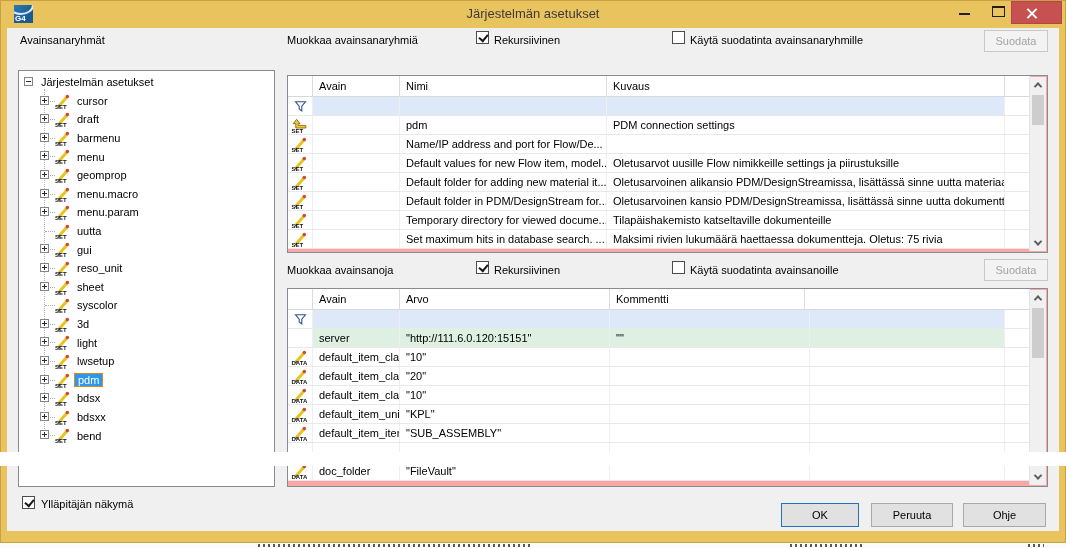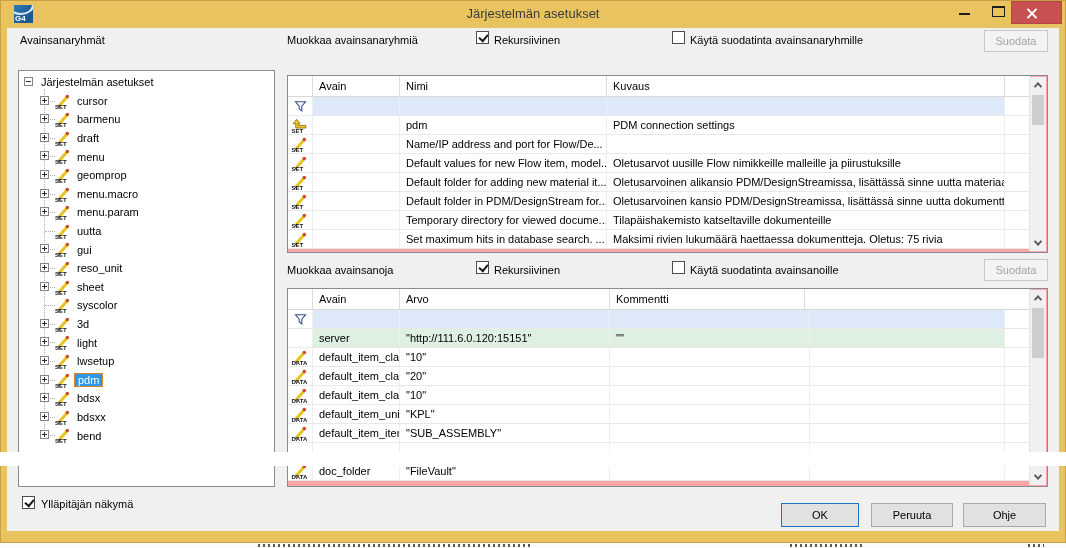--- a/index.html
+++ b/index.html
@@ -122,30 +122,30 @@
                 </svg><b>SET</b></span></span>
             <span class="tlabel">cursor</span>
           </div>
           <div class="trow child">
             <span class="expander plus"></span>
             <span class="tree-pic"><span class="pic"><svg width="17" height="15" viewBox="0 0 17 15">
                   <line x1="4.5" y1="11.5" x2="11.5" y2="3.5" stroke="#e8c41c" stroke-width="3"></line>
                   <circle cx="12.3" cy="2.6" r="1.8" fill="#cf4b26"></circle>
                   <polygon points="2.8,13.5 5.5,12.3 3.9,10.6" fill="#3a3a3a"></polygon>
                 </svg><b>SET</b></span></span>
+            <span class="tlabel">draft</span>
+          </div>
+          <div class="trow child">
+            <span class="expander plus"></span>
+            <span class="tree-pic"><span class="pic"><svg width="17" height="15" viewBox="0 0 17 15">
+                  <line x1="4.5" y1="11.5" x2="11.5" y2="3.5" stroke="#e8c41c" stroke-width="3"></line>
+                  <circle cx="12.3" cy="2.6" r="1.8" fill="#cf4b26"></circle>
+                  <polygon points="2.8,13.5 5.5,12.3 3.9,10.6" fill="#3a3a3a"></polygon>
+                </svg><b>SET</b></span></span>
             <span class="tlabel">barmenu</span>
-          </div>
-          <div class="trow child">
-            <span class="expander plus"></span>
-            <span class="tree-pic"><span class="pic"><svg width="17" height="15" viewBox="0 0 17 15">
-                  <line x1="4.5" y1="11.5" x2="11.5" y2="3.5" stroke="#e8c41c" stroke-width="3"></line>
-                  <circle cx="12.3" cy="2.6" r="1.8" fill="#cf4b26"></circle>
-                  <polygon points="2.8,13.5 5.5,12.3 3.9,10.6" fill="#3a3a3a"></polygon>
-                </svg><b>SET</b></span></span>
-            <span class="tlabel">draft</span>
           </div>
           <div class="trow child">
             <span class="expander plus"></span>
             <span class="tree-pic"><span class="pic"><svg width="17" height="15" viewBox="0 0 17 15">
                   <line x1="4.5" y1="11.5" x2="11.5" y2="3.5" stroke="#e8c41c" stroke-width="3"></line>
                   <circle cx="12.3" cy="2.6" r="1.8" fill="#cf4b26"></circle>
                   <polygon points="2.8,13.5 5.5,12.3 3.9,10.6" fill="#3a3a3a"></polygon>
                 </svg><b>SET</b></span></span>
             <span class="tlabel">menu</span>
           </div>
@@ -342,21 +342,21 @@
           <div class="drow">
             <div class="tcell icon-cell" style="width: 25px;">
               <span class="pic"><svg width="17" height="15" viewBox="0 0 17 15">
                   <line x1="4.5" y1="11.5" x2="11.5" y2="3.5" stroke="#e8c41c" stroke-width="3"></line>
                   <circle cx="12.3" cy="2.6" r="1.8" fill="#cf4b26"></circle>
                   <polygon points="2.8,13.5 5.5,12.3 3.9,10.6" fill="#3a3a3a"></polygon>
                 </svg><b>SET</b></span>
             </div>
             <div class="tcell " style="width: 87px;"></div>
             <div class="tcell " style="width: 207px;">Default values for new Flow item, model...</div>
-            <div class="tcell " style="width: 398px;">Oletusarvot uusille Flow nimikkeille malleille ja piirustuksille</div>
+            <div class="tcell " style="width: 398px;">Oletusarvot uusille Flow nimikkeille settings ja piirustuksille</div>
             <div class="tcell filler"></div>
           </div>
           <div class="drow">
             <div class="tcell icon-cell" style="width: 25px;">
               <span class="pic"><svg width="17" height="15" viewBox="0 0 17 15">
                   <line x1="4.5" y1="11.5" x2="11.5" y2="3.5" stroke="#e8c41c" stroke-width="3"></line>
                   <circle cx="12.3" cy="2.6" r="1.8" fill="#cf4b26"></circle>
                   <polygon points="2.8,13.5 5.5,12.3 3.9,10.6" fill="#3a3a3a"></polygon>
                 </svg><b>SET</b></span>
             </div>

